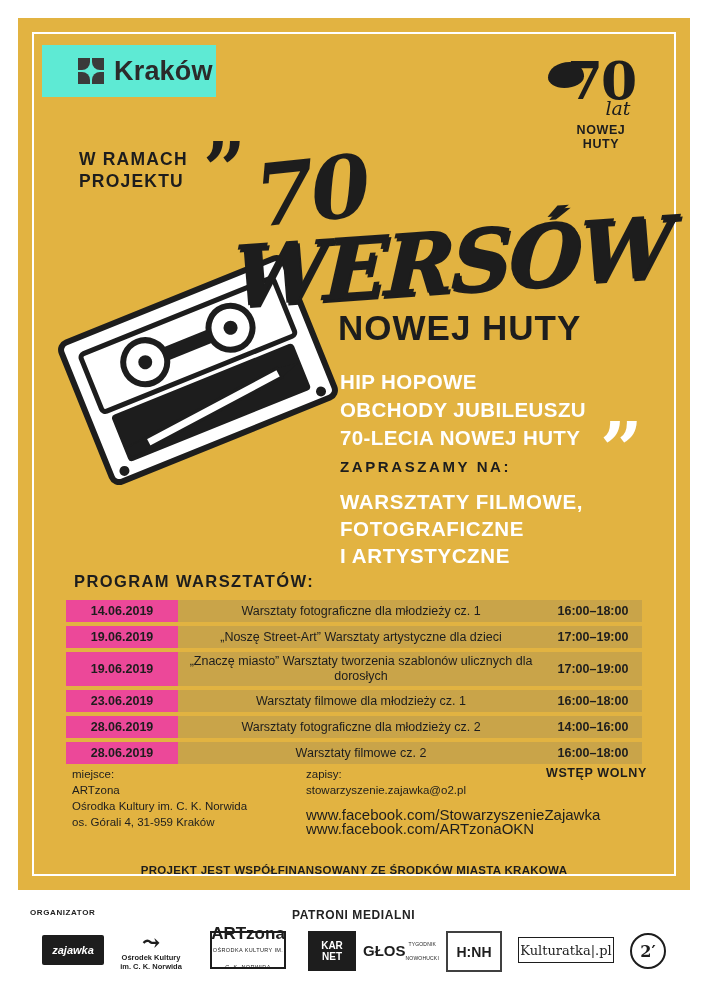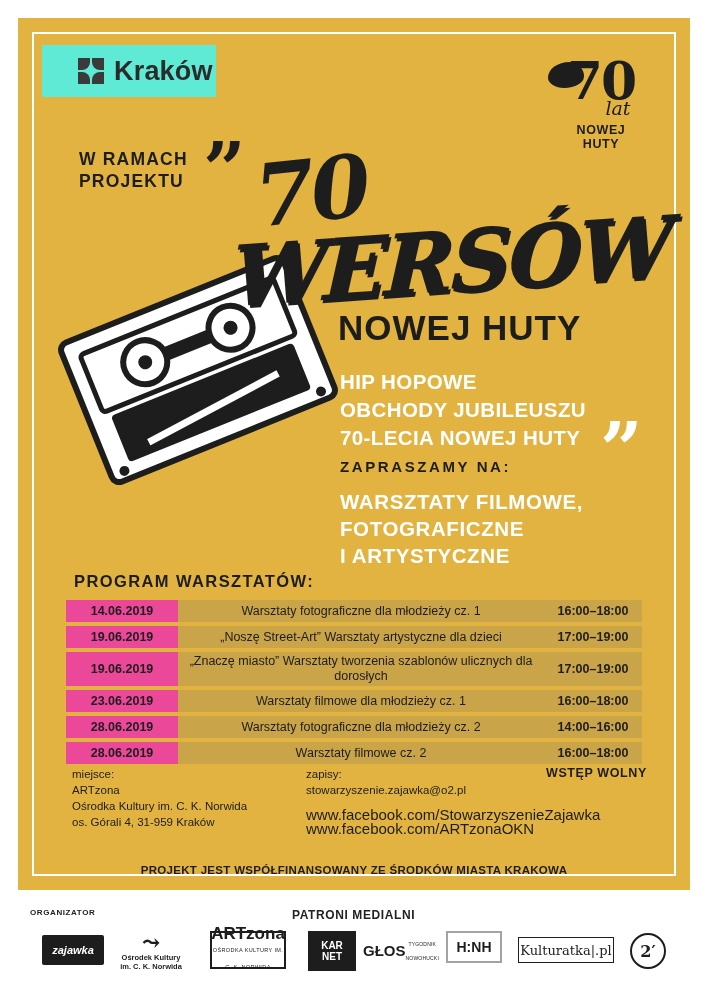--- a/index.html
+++ b/index.html
@@ -344,22 +344,22 @@
     flex-direction: column;
     font-size: 10px; font-weight: bold; line-height: 11px;
   }
   .logo-glos {
     left: 346px; top: 6px; width: 58px; height: 40px;
     flex-direction: row;
     font-size: 15px; font-weight: bold; line-height: 14px;
   }
   .logo-glos small { font-size: 5px; font-weight: normal; letter-spacing: 0.2px; }
   .logo-hinh {
-    left: 420px; top: 6px; width: 56px; height: 32px;
-    border: 2px solid #a3a3a3;
+    left: 420px; top: 6px; width: 56px; height: 41px;
+    border: 2px solid #404040;
     font-size: 14px; font-weight: bold; text-align: center;
   }
   .logo-kulturatka {
     left: 492px; top: 12px; width: 96px; height: 26px;
     border: 1px solid #1d1d1d;
     font-family: "DejaVu Serif", serif;
     font-size: 13px;
   }
   .logo-dwaplus {
     left: 604px; top: 8px; width: 36px; height: 36px;

